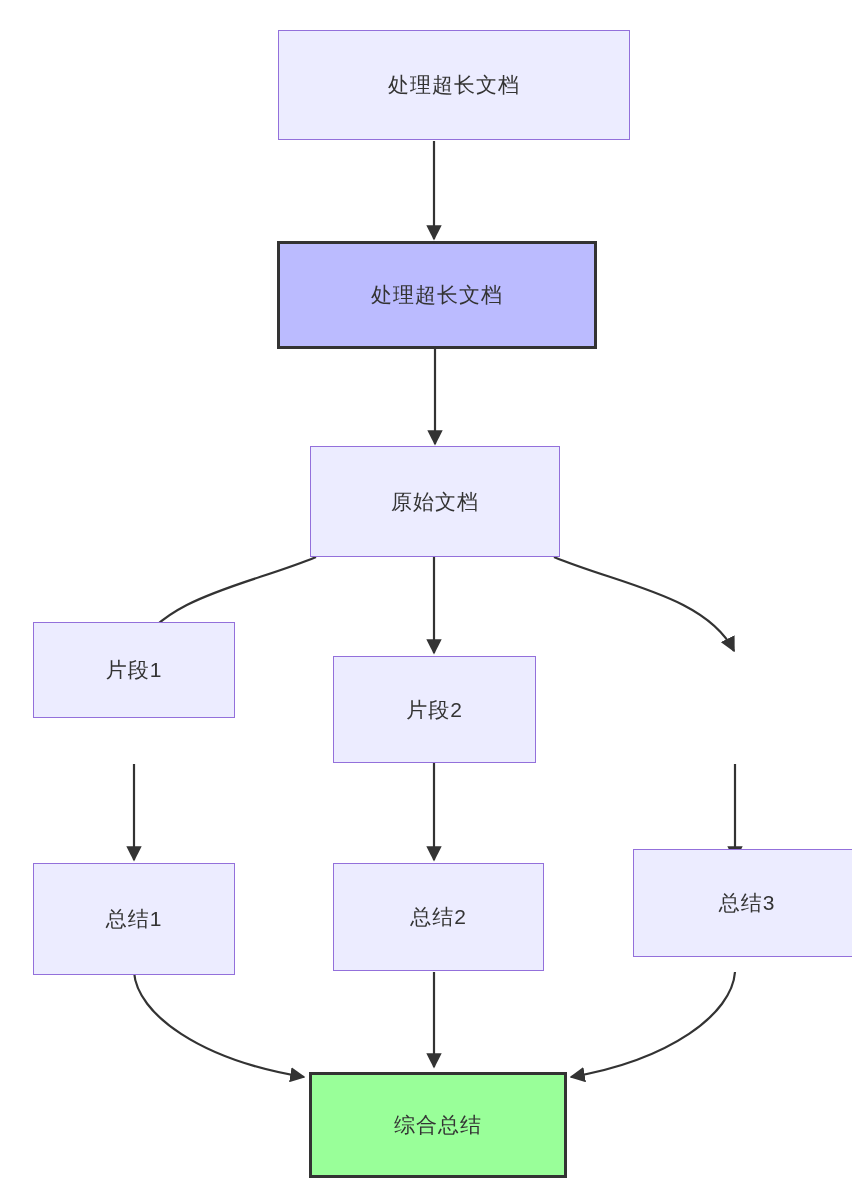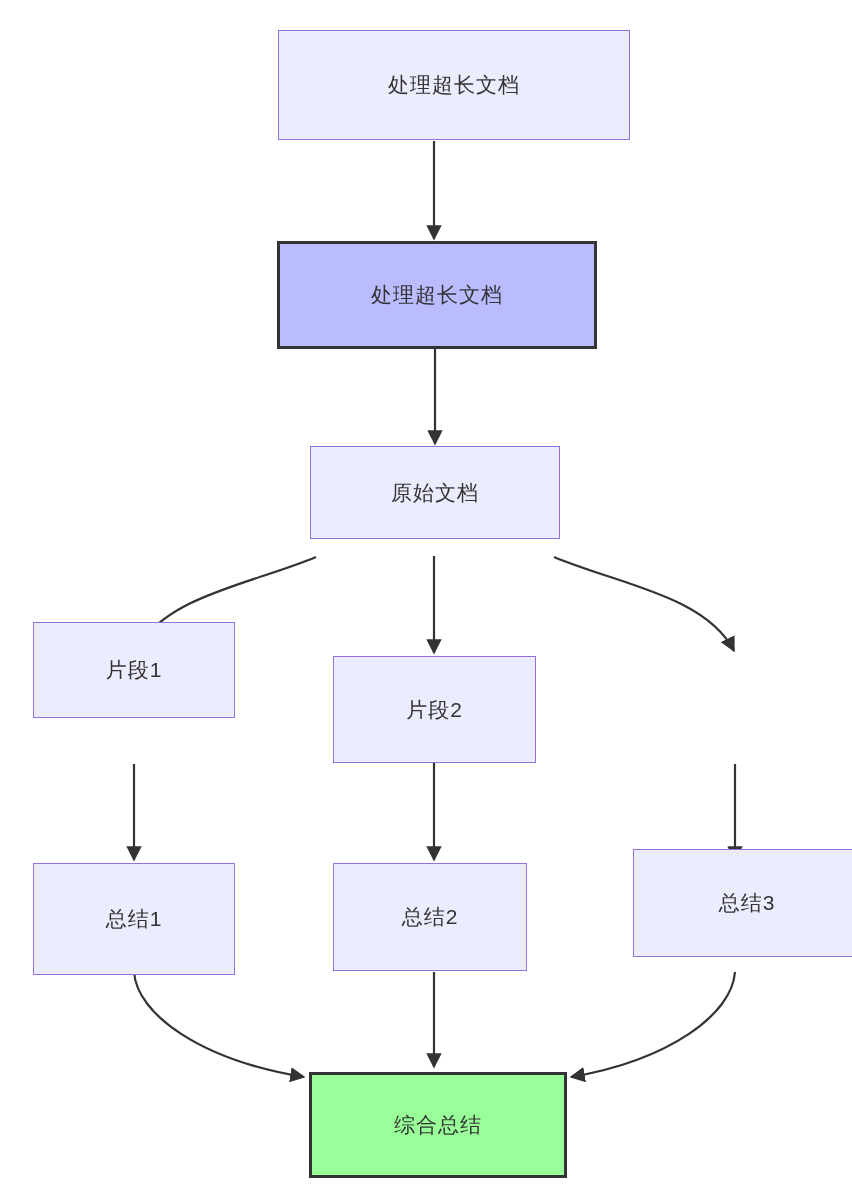--- a/index.html
+++ b/index.html
@@ -45,38 +45,38 @@
   </svg>
 
   <div class="node default" style="left:278px;top:30px;width:352px;height:110px">
     <span>处理超长文档</span>
   </div>
 
   <div class="node highlight" style="left:277px;top:241px;width:320px;height:108px">
     <span>处理超长文档</span>
   </div>
 
-  <div class="node default" style="left:310px;top:446px;width:250px;height:93px">
+  <div class="node default" style="left:310px;top:446px;width:250px;height:111px">
     <span>原始文档</span>
   </div>
 
   <div class="node default" style="left:33px;top:622px;width:202px;height:96px">
     <span>片段1</span>
   </div>
 
   <div class="node default" style="left:333px;top:656px;width:203px;height:107px">
     <span>片段2</span>
   </div>
 
 
   <div class="node default" style="left:33px;top:863px;width:202px;height:112px">
     <span>总结1</span>
   </div>
 
-  <div class="node default" style="left:333px;top:863px;width:194px;height:108px">
+  <div class="node default" style="left:333px;top:863px;width:211px;height:108px">
     <span>总结2</span>
   </div>
 
   <div class="node default" style="left:633px;top:849px;width:228px;height:108px">
     <span>总结3</span>
   </div>
 
   <div class="node final" style="left:309px;top:1072px;width:258px;height:106px">
     <span>综合总结</span>
   </div>

